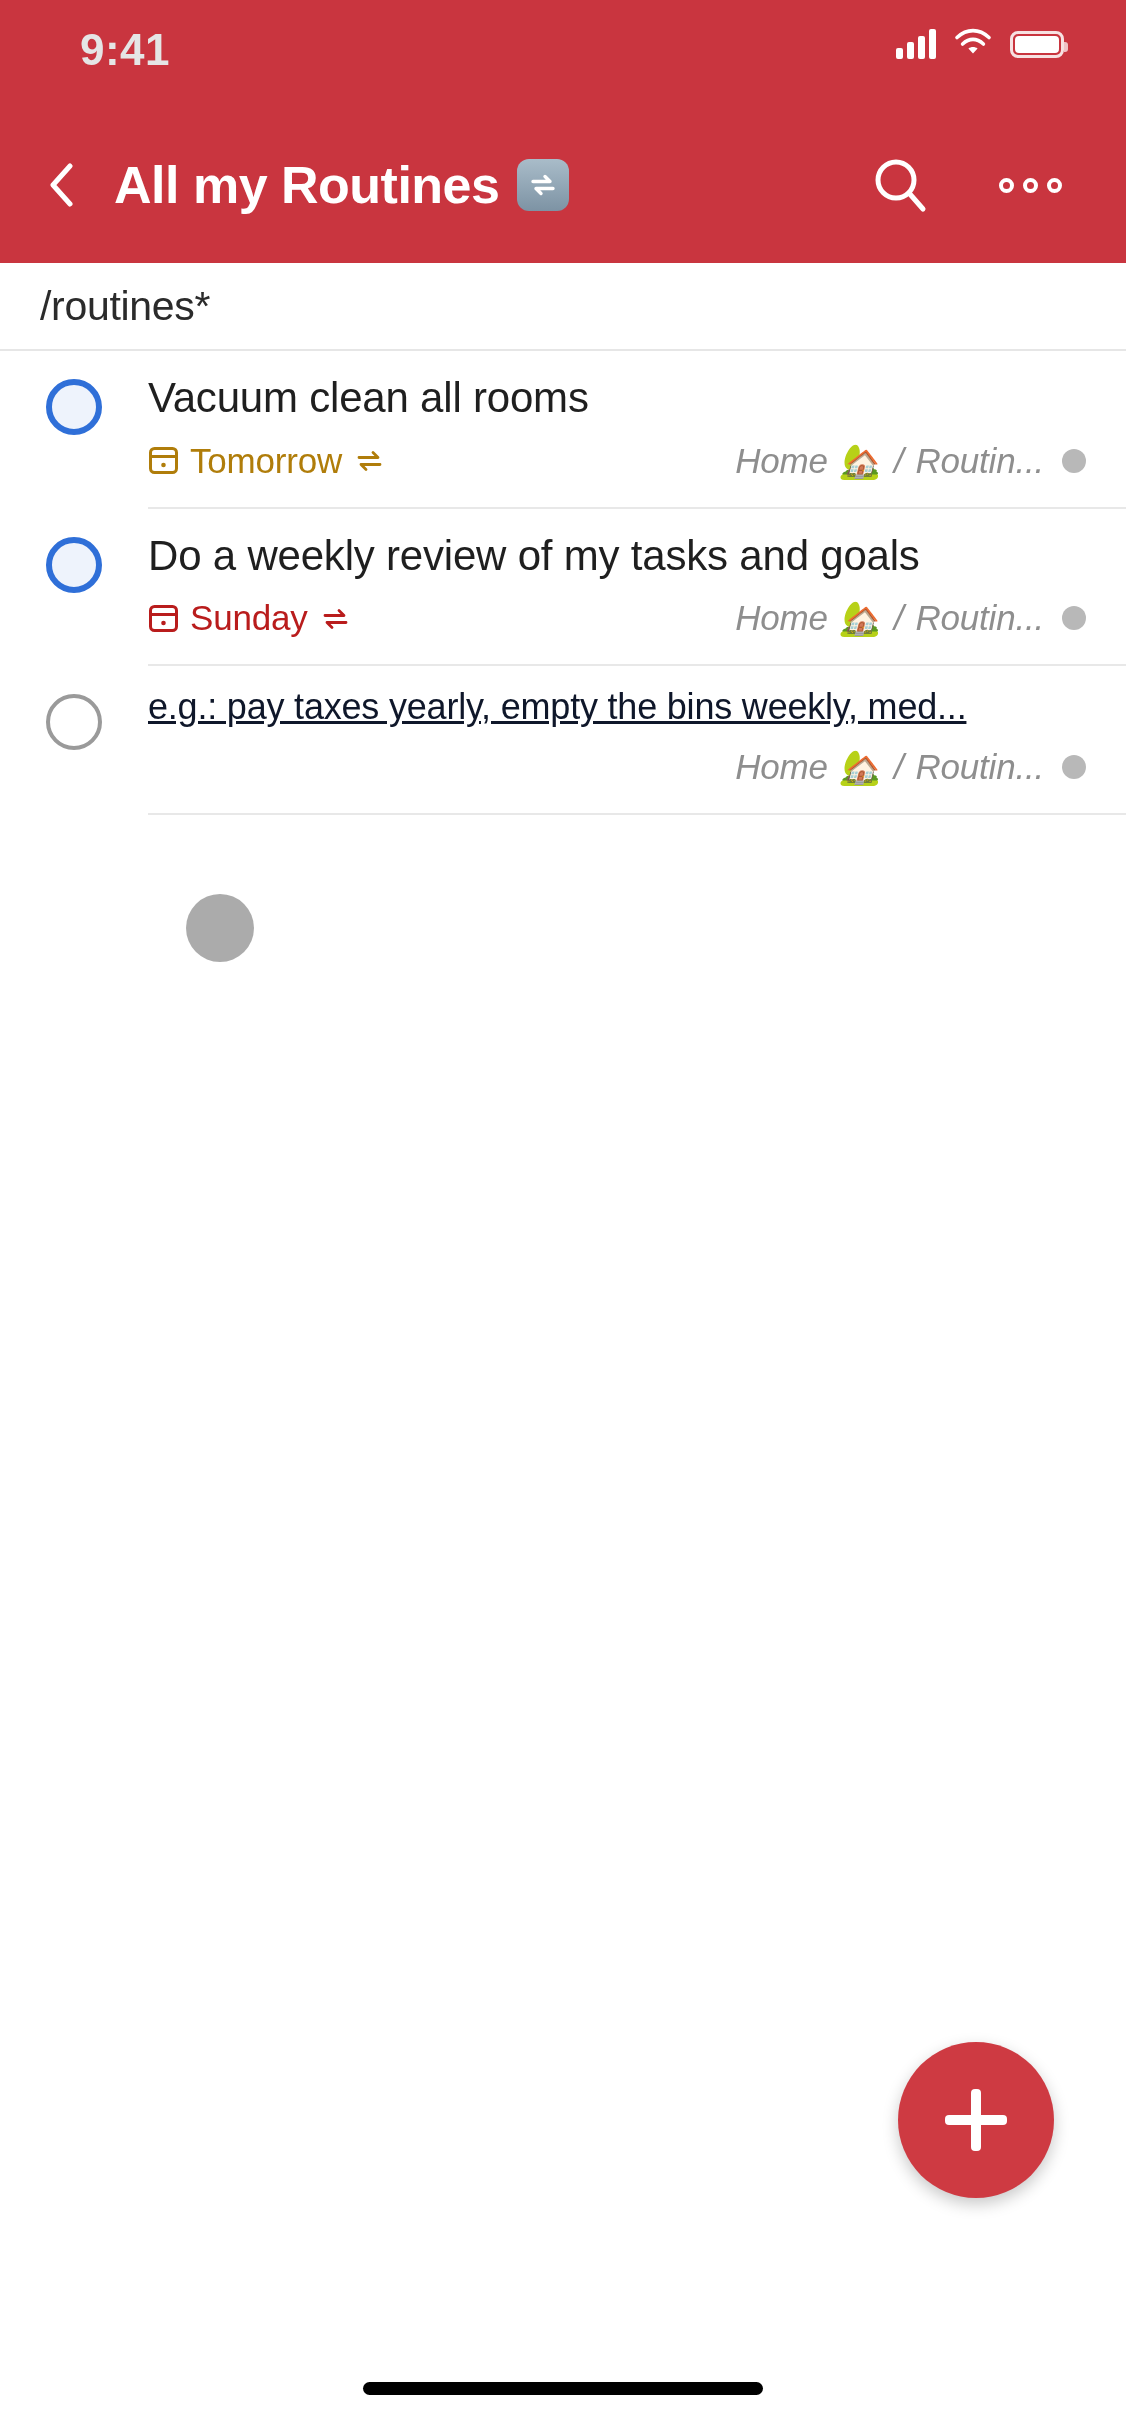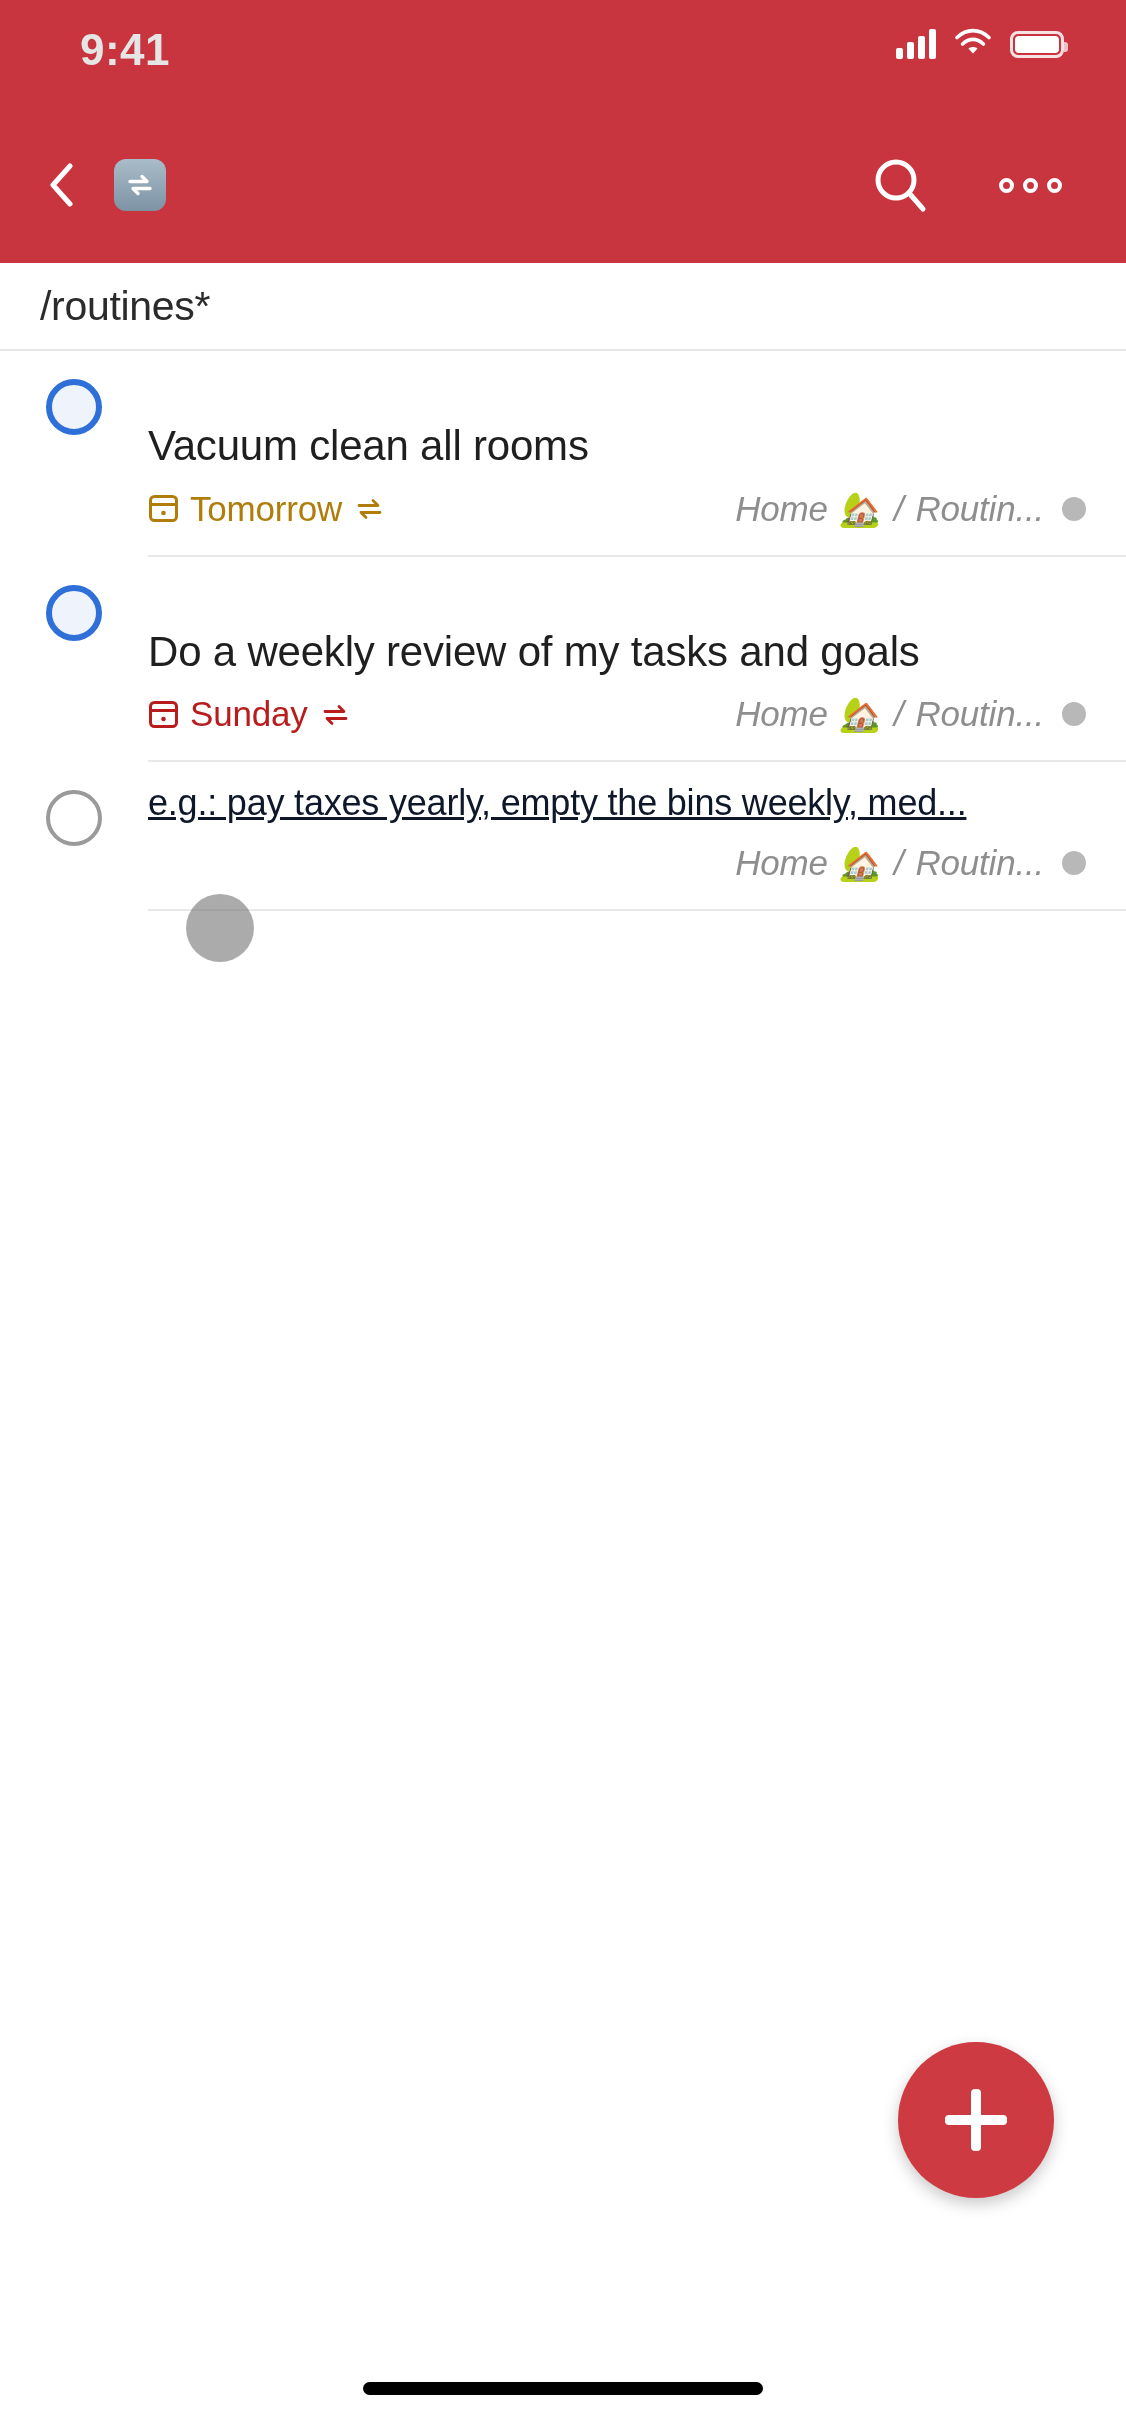--- a/index.html
+++ b/index.html
@@ -190,21 +190,20 @@
     padding-bottom: 26px;
   }
   .task:last-child .body-col { }
 
   .task-title {
     font-size: 42px;
     color: #1f1f1f;
     line-height: 1.18;
     padding-top: 22px;
     letter-spacing: -0.2px;
-    margin-top: 48px;
   }
   .task-title em { font-style: italic; }
 
   .task-desc {
     font-size: 36px;
     color: #0f172a;
     line-height: 1.25;
     padding-top: 18px;
     letter-spacing: -0.2px;
     white-space: nowrap;
@@ -326,20 +325,21 @@
 
     <div class="navbar">
 
       <div class="back-btn">
         <svg class="chev" viewBox="0 0 26 44" fill="none">
           <path d="M22 3L5 22l17 19" stroke="#fff" stroke-width="5" stroke-linecap="round" stroke-linejoin="round"></path>
         </svg>
       </div>
 
       <div class="nav-title-wrap">
+        <span class="nav-title">All my Routines</span>
         <span class="title-badge">
           <svg viewBox="0 0 34 34" width="34" height="34" fill="none">
             <path d="M7 13.5h17l-5-5" stroke="#fff" stroke-width="3.4" stroke-linecap="round" stroke-linejoin="round"></path>
             <path d="M27 20.5H10l5 5" stroke="#fff" stroke-width="3.4" stroke-linecap="round" stroke-linejoin="round"></path>
           </svg>
         </span>
       </div>
 
       <div class="nav-actions">
         <div class="nav-icon-btn">

